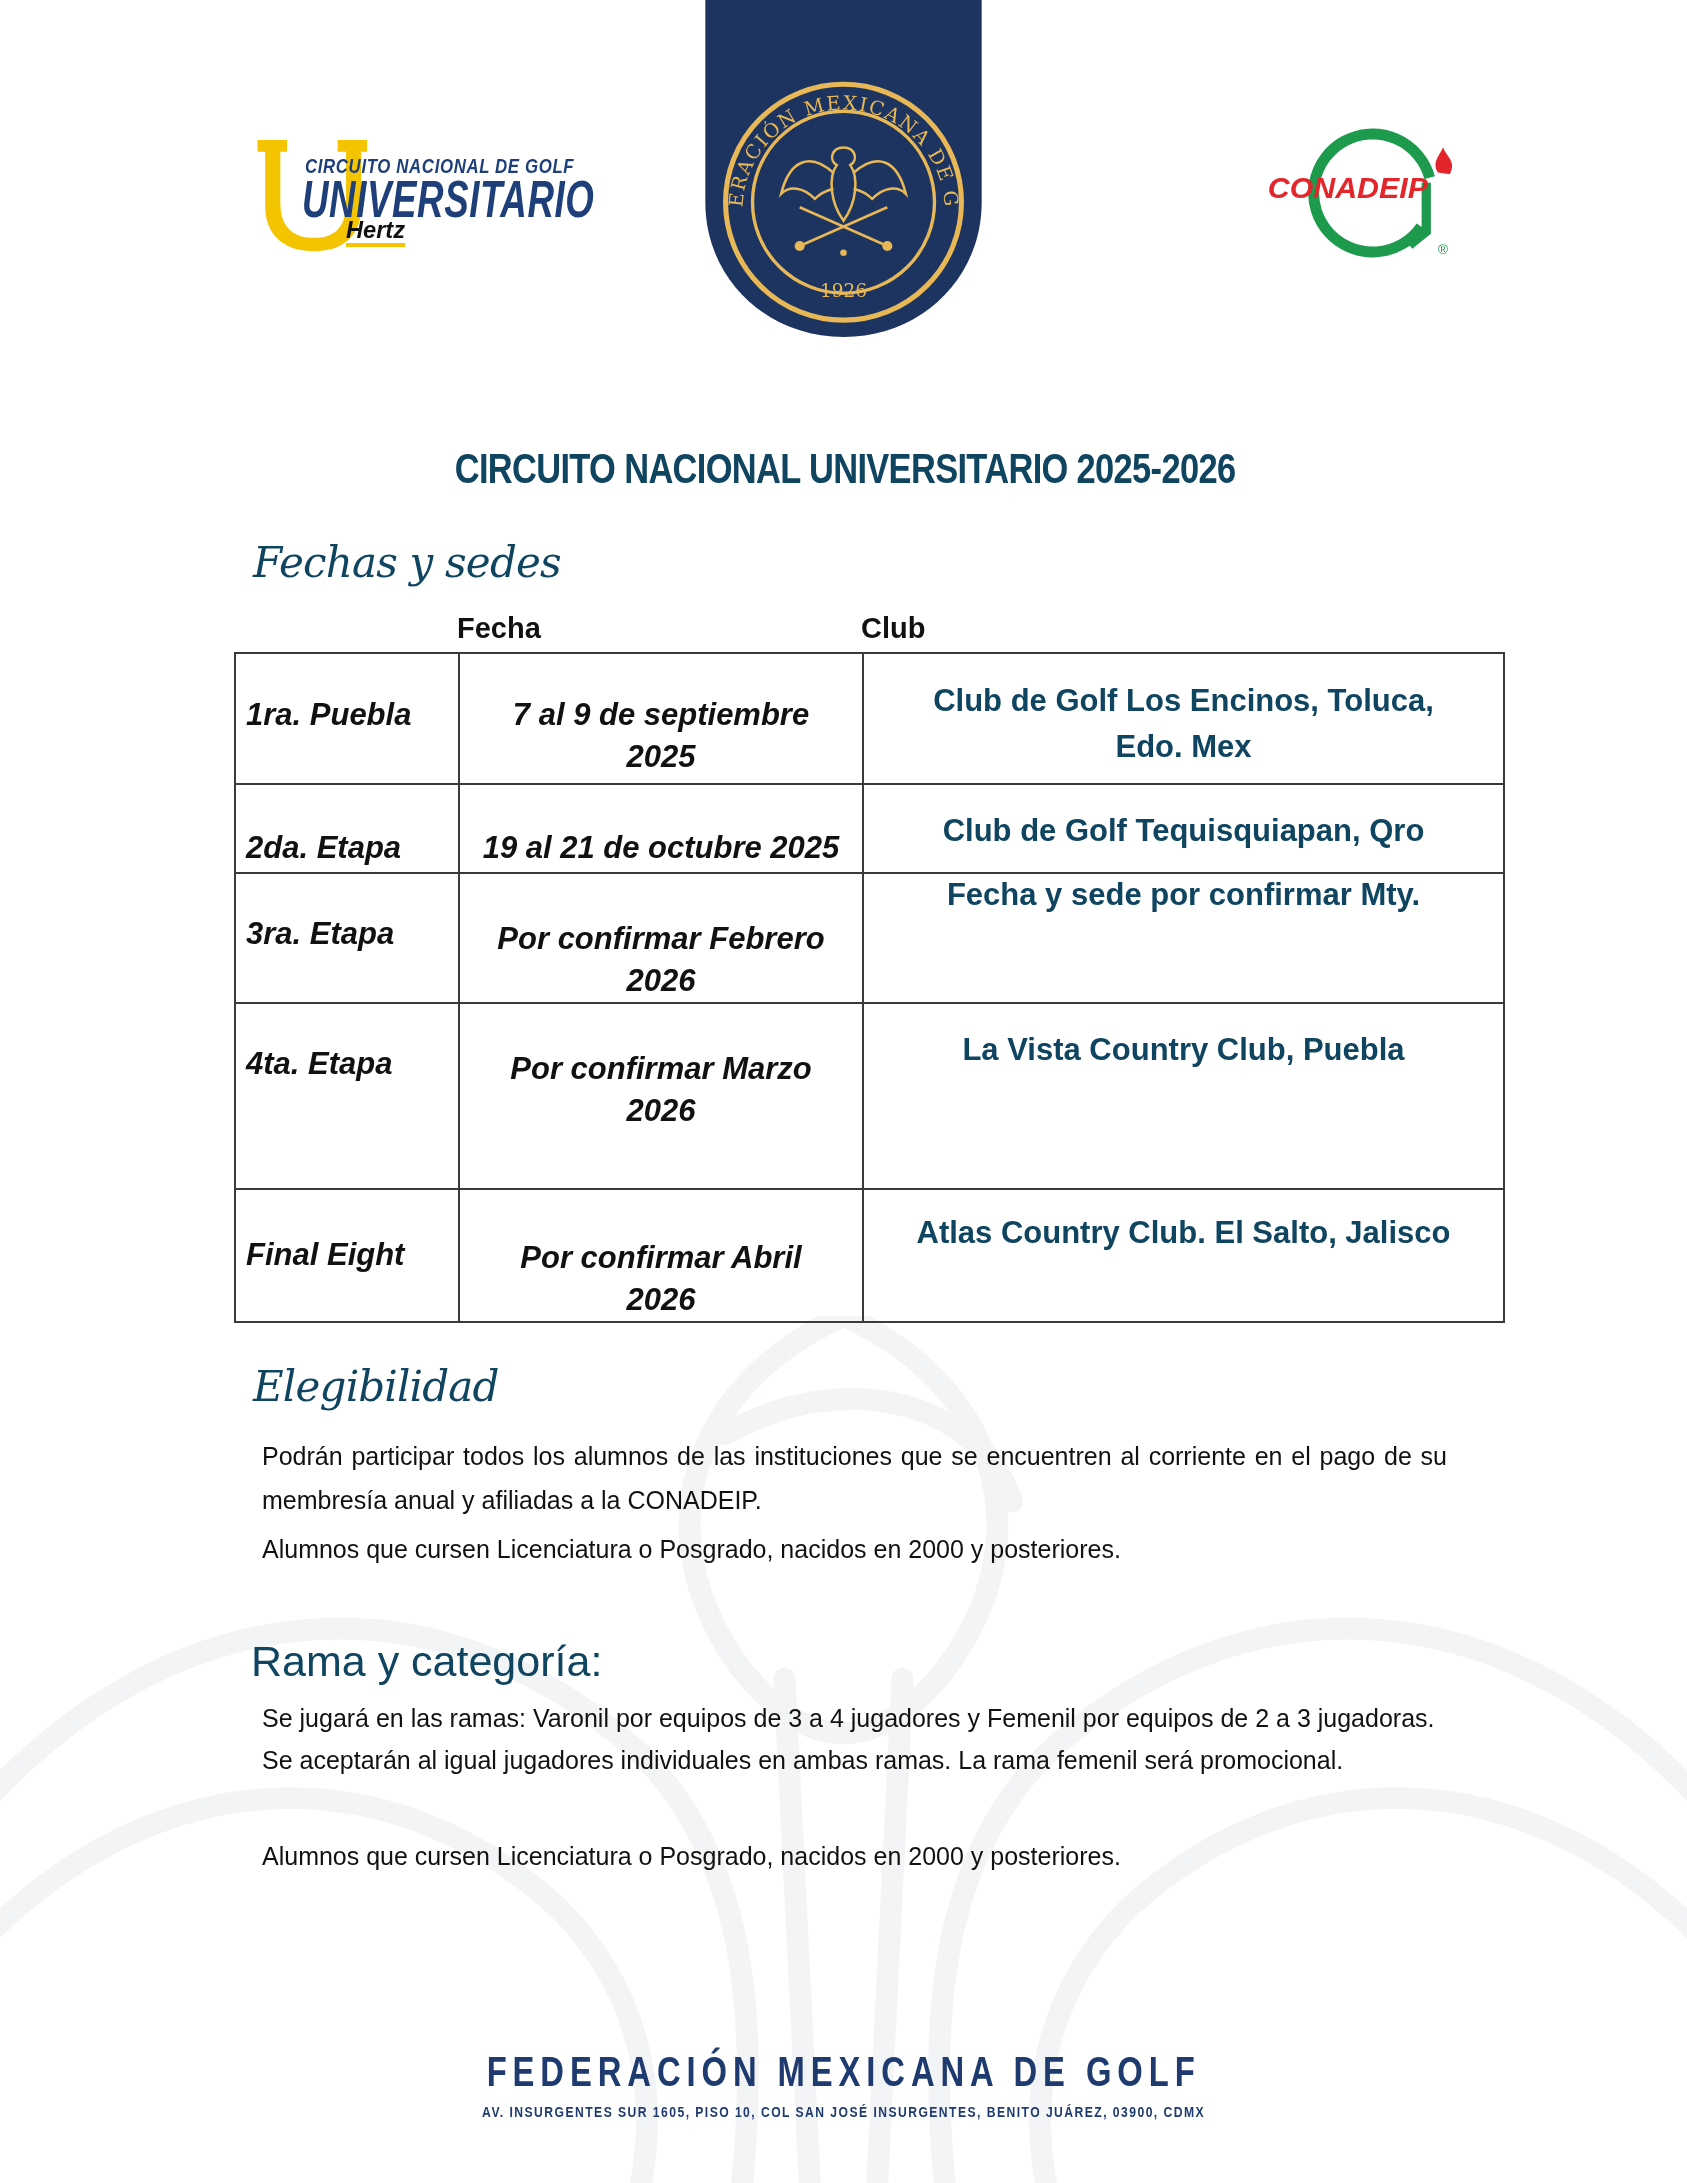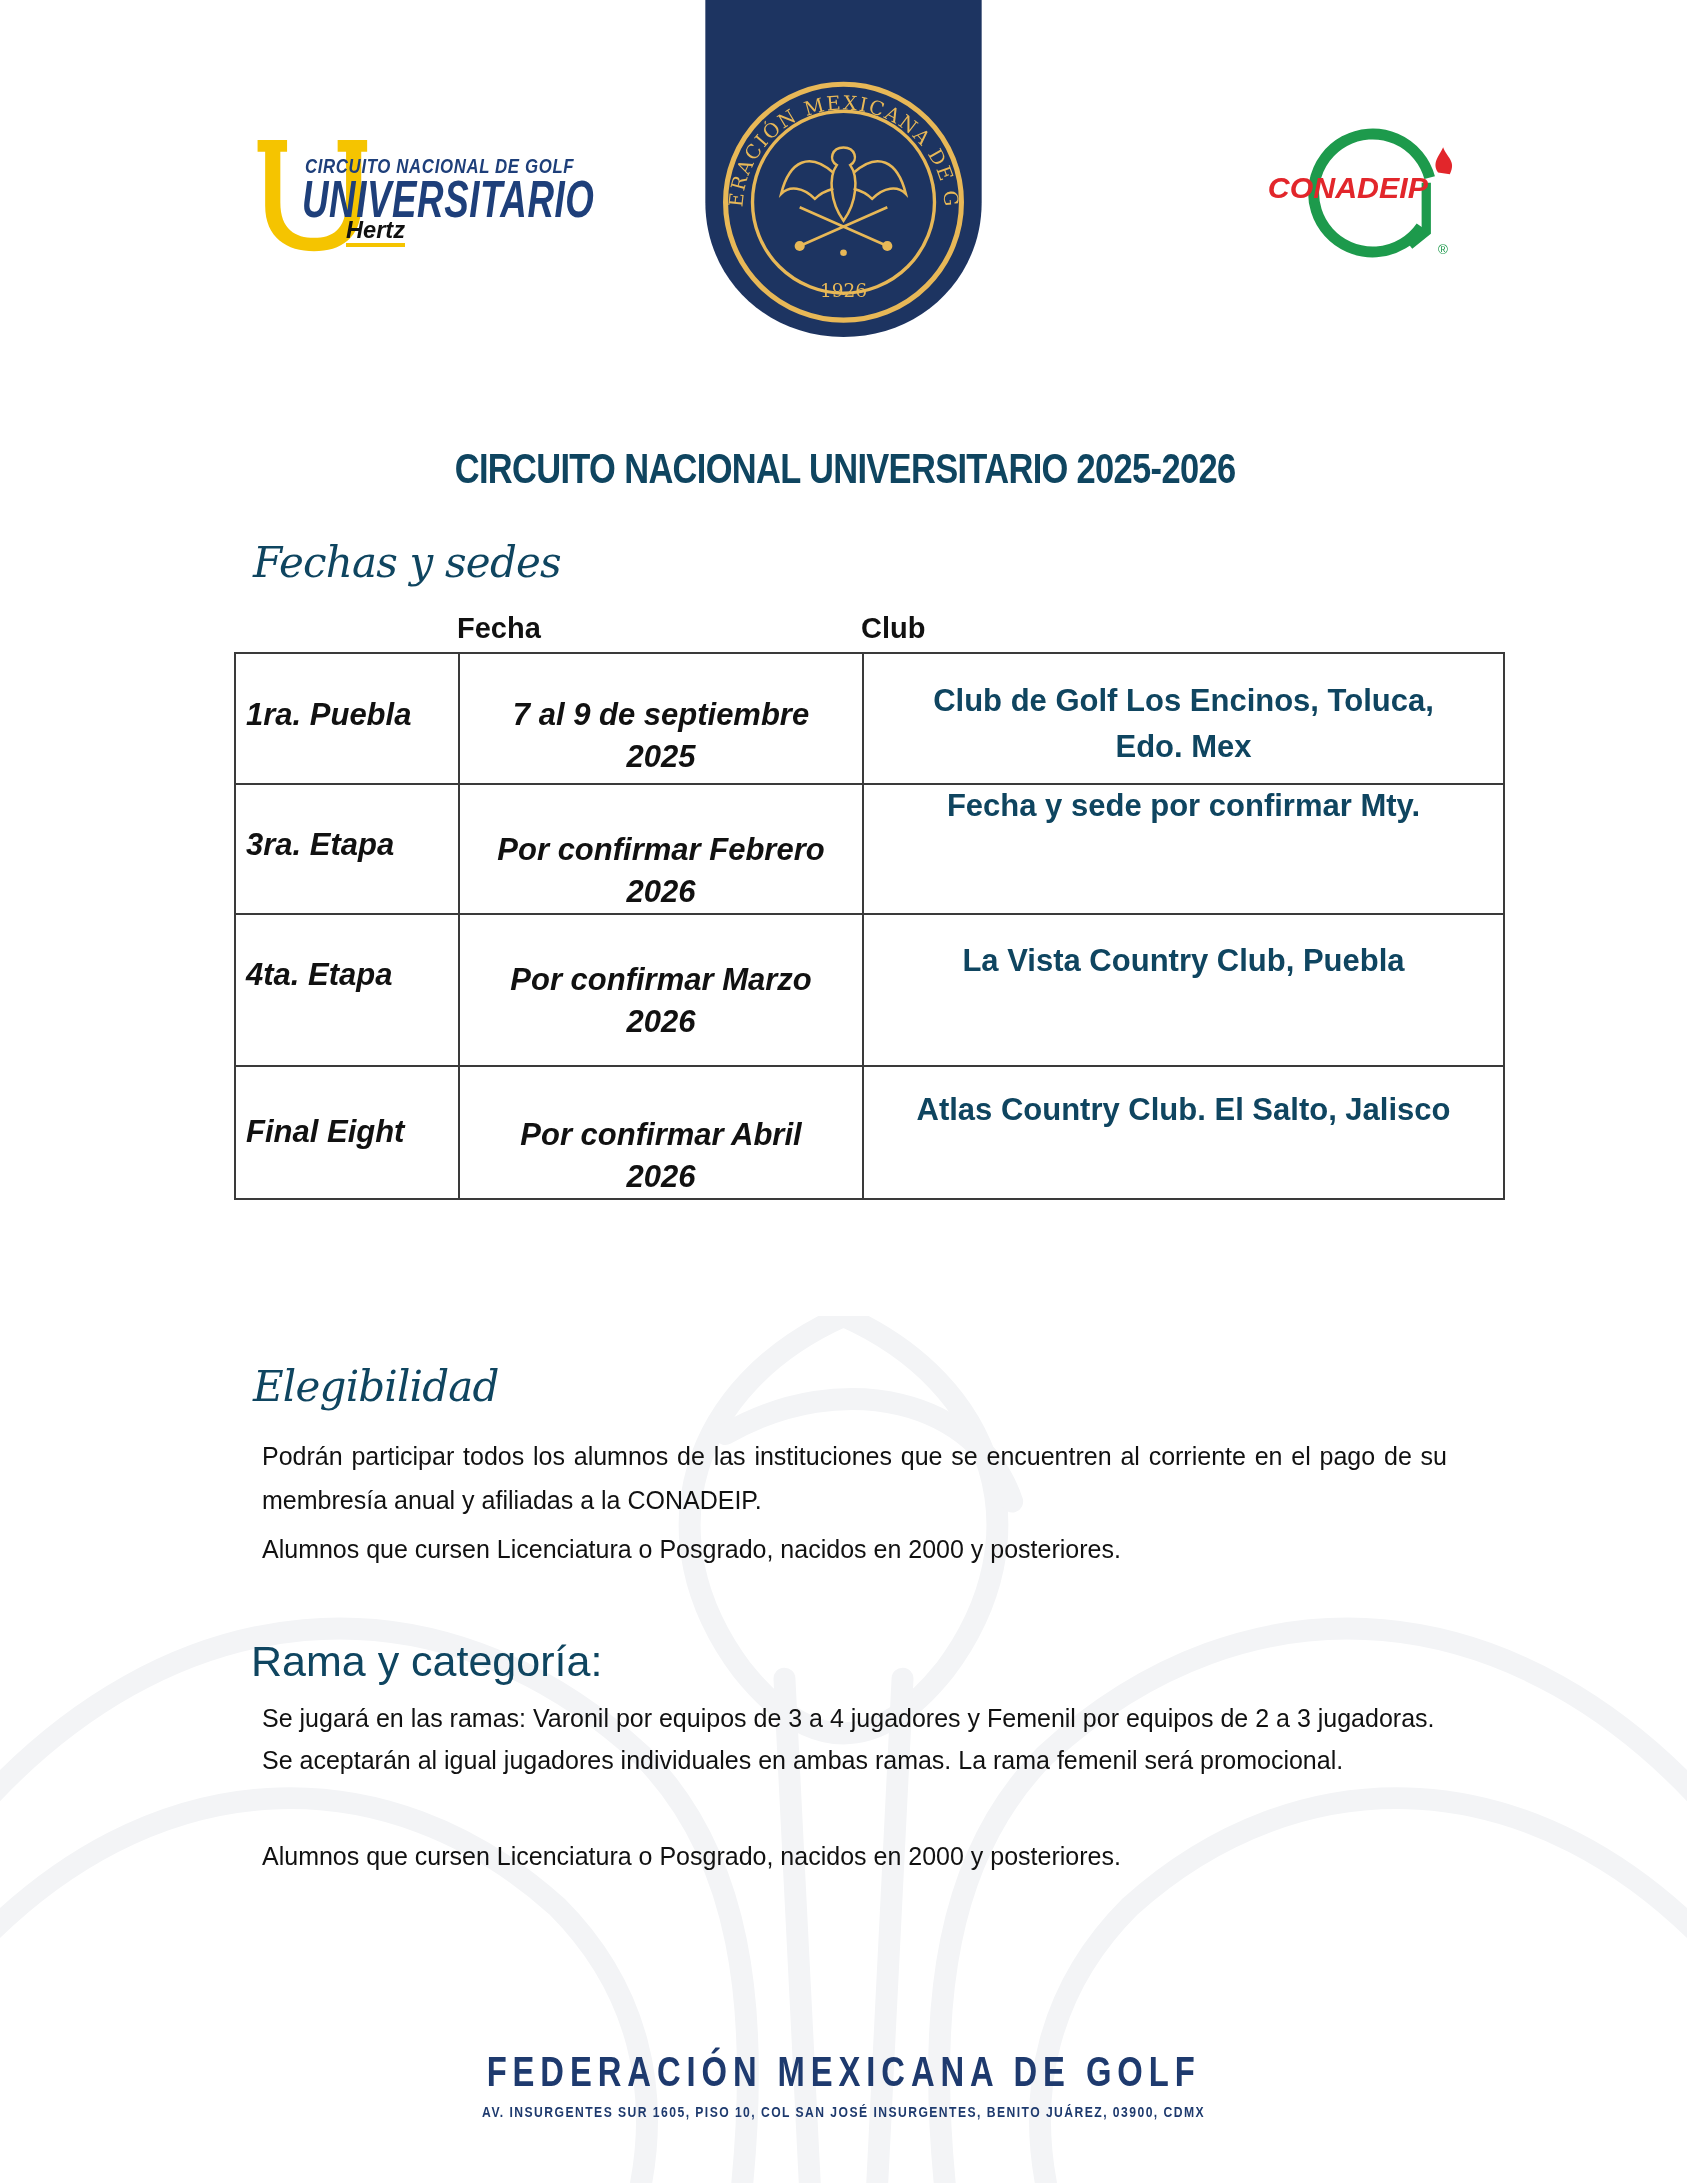--- a/index.html
+++ b/index.html
@@ -149,32 +149,43 @@
     <td class="c-etapa">
           <span class="inner" style="padding-top:40px">1ra. Puebla</span>
         </td>
     <td class="c-fecha">
           <span class="inner" style="padding:40px 34px 0">7 al 9 de septiembre 2025</span>
         </td>
     <td class="c-club">
           <span class="inner" style="padding:23.6px 42px 0;line-height:46px">Club de Golf Los Encinos, Toluca, Edo. Mex</span>
         </td>
   </tr>
+  <tr style="height:89px">
+    <td class="c-etapa">
+          <span class="inner" style="padding-top:42px">2da. Etapa</span>
+        </td>
+    <td class="c-fecha">
+          <span class="inner" style="padding-top:42px;white-space:nowrap">19 al 21 de octubre 2025</span>
+        </td>
+    <td class="c-club">
+          <span class="inner" style="padding-top:25px">Club de Golf Tequisquiapan, Qro</span>
+        </td>
+  </tr>
   <tr style="height:127px">
     <td class="c-etapa">
           <span class="inner" style="padding-top:39px">3ra. Etapa</span>
         </td>
     <td class="c-fecha">
           <span class="inner" style="padding:44px 34px 0">Por confirmar Febrero 2026</span>
         </td>
     <td class="c-club">
           <span class="inner" style="">Fecha y sede por confirmar Mty.</span>
         </td>
   </tr>
-  <tr style="height:152px">
+  <tr style="height:186px">
     <td class="c-etapa">
           <span class="inner" style="padding-top:39px">4ta. Etapa</span>
         </td>
     <td class="c-fecha">
           <span class="inner" style="padding:44px 42px 0">Por confirmar Marzo 2026</span>
         </td>
     <td class="c-club">
           <span class="inner" style="padding-top:25px">La Vista Country Club, Puebla</span>
         </td>
   </tr>

